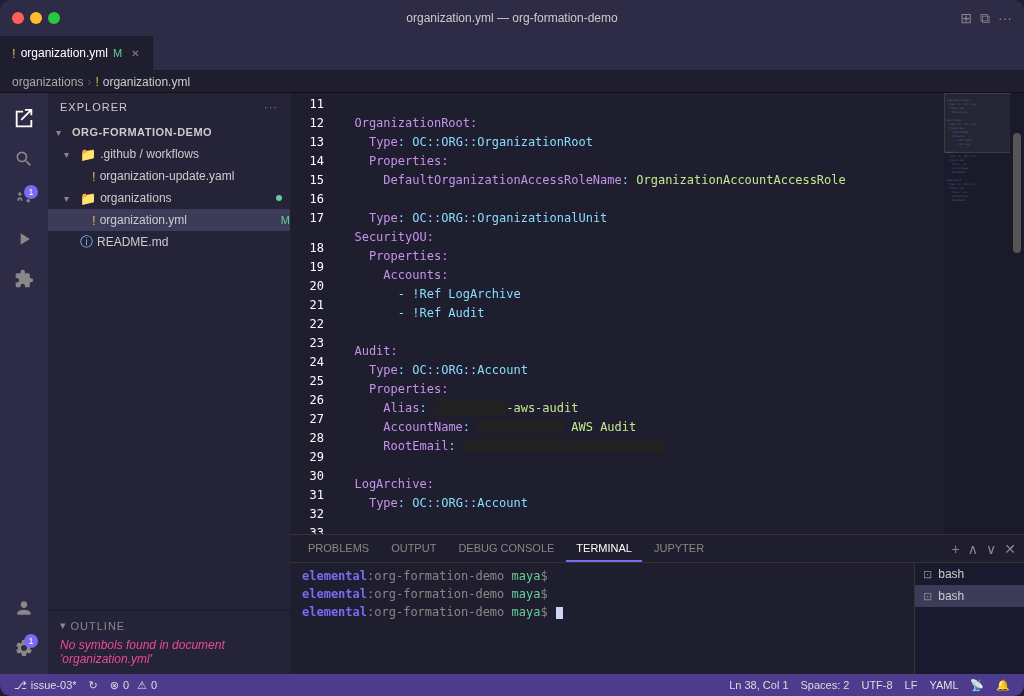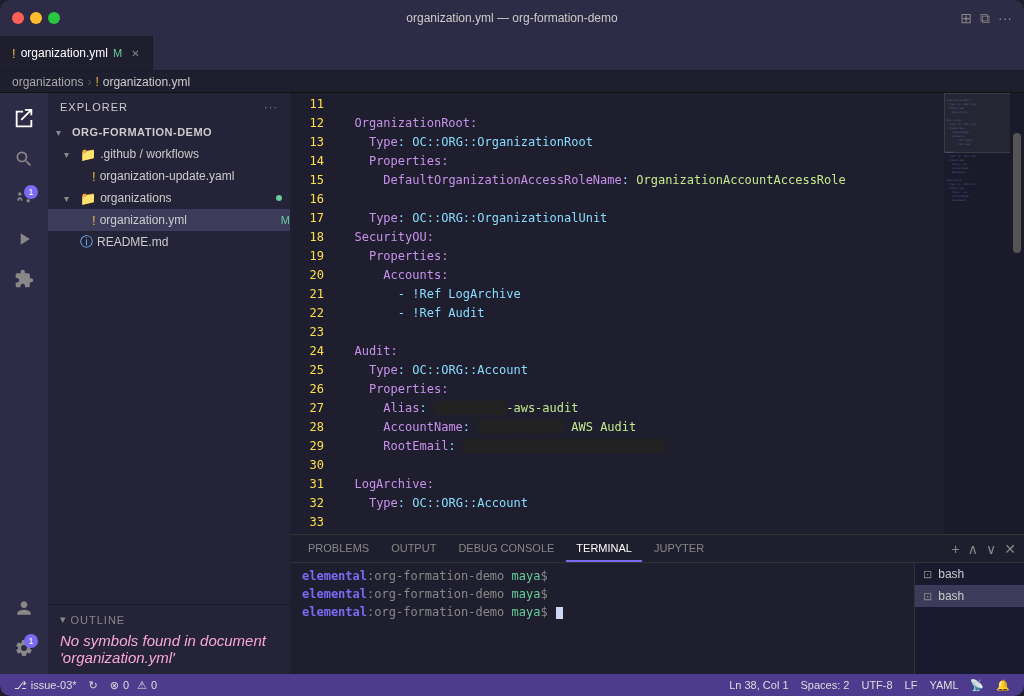--- a/index.html
+++ b/index.html
@@ -198,43 +198,43 @@
       font-size: 11px;
       text-transform: uppercase;
       letter-spacing: 1px;
       color: #888;
       margin-bottom: 6px;
       display: flex;
       align-items: center;
       gap: 4px;
     }
     .outline-empty {
-      font-size: 15px;
-      color: #f9a8d4;
+      font-size: 12px;
+      color: #ec4899;
       font-style: italic;
     }
 
     
     .editor-area {
       flex: 1;
       display: flex;
       flex-direction: column;
       background: #1e1e2e;
       overflow: hidden;
     }
     .editor-content {
       flex: 1;
       overflow: hidden;
       display: flex;
       position: relative;
     }
     .line-numbers {
       width: 42px;
       background: #1e1e2e;
-      color: #fde047;
+      color: #ffffff;
       font-size: 12px;
       font-family: 'SF Mono', Monaco, monospace;
       line-height: 19px;
       padding-top: 2px;
       text-align: right;
       padding-right: 8px;
       user-select: none;
       flex-shrink: 0;
     }
     .code-area {
@@ -521,21 +521,21 @@
       <div class="editor-area">
         <div class="editor-content">
           <div class="line-numbers" id="line-nums">
               <div style="height: 19px;">11</div>
               <div style="height: 19px;">12</div>
               <div style="height: 19px;">13</div>
               <div style="height: 19px;">14</div>
               <div style="height: 19px;">15</div>
               <div style="height: 19px;">16</div>
               <div style="height: 19px;">17</div>
-              <div style="height: 19px;">18</div>
+              <div style="height: 19px; margin-top: 11px;">18</div>
               <div style="height: 19px;">19</div>
               <div style="height: 19px;">20</div>
               <div style="height: 19px;">21</div>
               <div style="height: 19px;">22</div>
               <div style="height: 19px;">23</div>
               <div style="height: 19px;">24</div>
               <div style="height: 19px;">25</div>
               <div style="height: 19px;">26</div>
               <div style="height: 19px;">27</div>
               <div style="height: 19px;">28</div>

